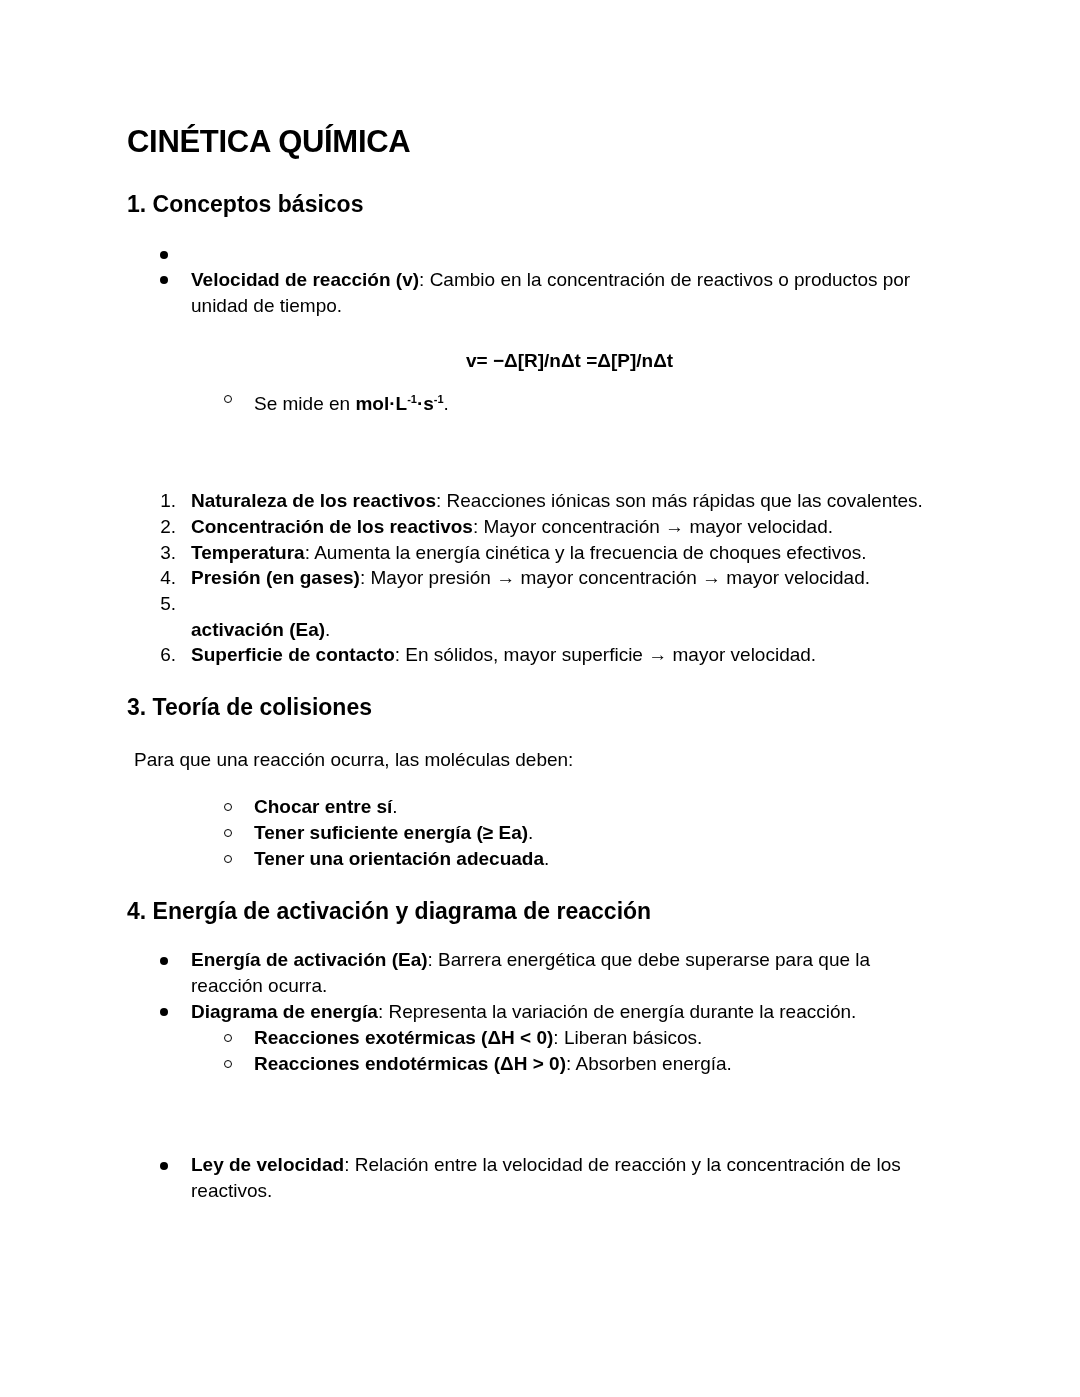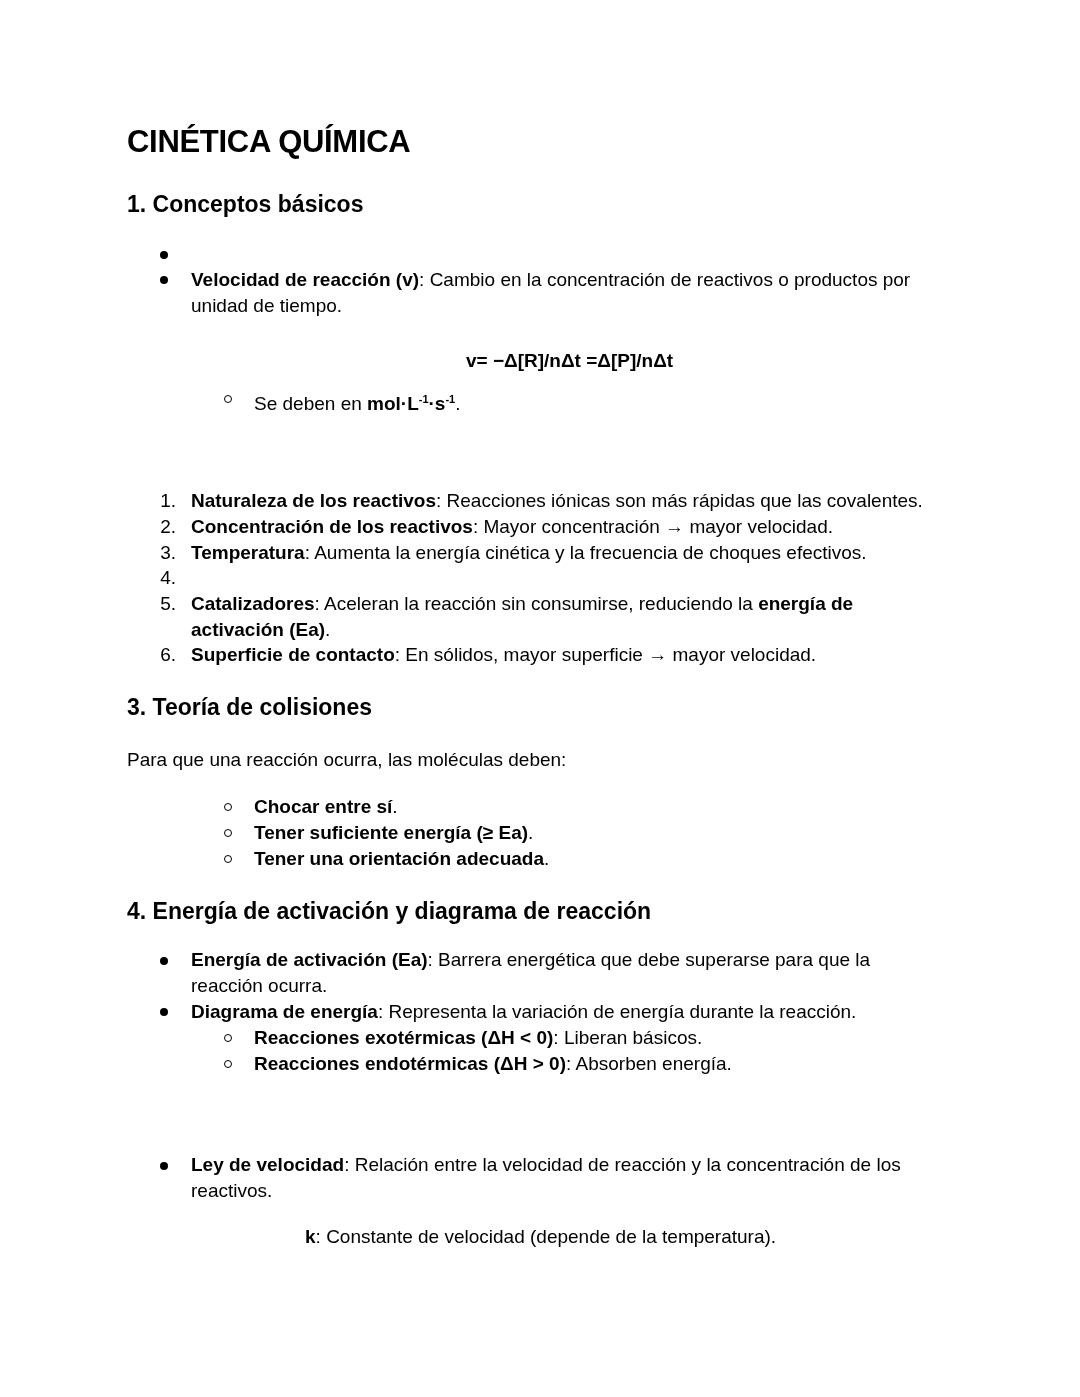--- a/index.html
+++ b/index.html
@@ -46,57 +46,57 @@
   <div class="dot" style="left:160px; top:276px"></div>
   <div class="line" style="left:191px; top:267px">
     <span class="b">Velocidad de reacción (v)</span><span>: Cambio en la concentración de reactivos o productos por</span>
   </div>
   <div class="line" style="left:191px; top:293px">unidad de tiempo.</div>
 
   <div class="line b" style="left:466px; top:348px">v= −Δ[R]/nΔt =Δ[P]/nΔt</div>
 
   <div class="hollow" style="left:224px; top:395px"></div>
   <div class="line" style="left:254px; top:386px">
-    <span>Se deben en </span><span class="b">mol·L</span><sup class="b">-1</sup><span class="b">·s</span><sup class="b">-1</sup><span>.</span>
+    <span>Se mide en </span><span class="b">mol·L</span><sup class="b">-1</sup><span class="b">·s</span><sup class="b">-1</sup><span>.</span>
   </div>
 
 
   <div class="num" style="left:152px; top:488px">1.</div>
   <div class="line" style="left:191px; top:488px">
     <span class="b">Naturaleza de los reactivos</span><span>: Reacciones iónicas son más rápidas que las covalentes.</span>
   </div>
 
   <div class="num" style="left:152px; top:514px">2.</div>
   <div class="line" style="left:191px; top:514px">
     <span class="b">Concentración de los reactivos</span><span>: Mayor concentración → mayor velocidad.</span>
   </div>
 
   <div class="num" style="left:152px; top:540px">3.</div>
   <div class="line" style="left:191px; top:540px">
     <span class="b">Temperatura</span><span>: Aumenta la energía cinética y la frecuencia de choques efectivos.</span>
   </div>
 
   <div class="num" style="left:152px; top:565px">4.</div>
+  <div class="line" style="left:191px; top:565px">
+    <span class="b">Presión (en gases)</span><span>: Mayor presión → mayor concentración → mayor velocidad.</span>
+  </div>
 
   <div class="num" style="left:152px; top:591px">5.</div>
-  <div class="line" style="left:191px; top:591px">
-    <span class="b">Catalizadores</span><span>: Aceleran la reacción sin consumirse, reduciendo la </span><span class="b">energía de</span>
-  </div>
   <div class="line" style="left:191px; top:617px">
     <span class="b">activación (Ea)</span><span>.</span>
   </div>
 
   <div class="num" style="left:152px; top:642px">6.</div>
   <div class="line" style="left:191px; top:642px">
     <span class="b">Superficie de contacto</span><span>: En sólidos, mayor superficie → mayor velocidad.</span>
   </div>
 
   <h2 class="sec" style="top:694px">3. Teoría de colisiones</h2>
 
-  <div class="line" style="left:127px; top:747px">Para que una reacción ocurra, las moléculas deben:</div>
+  <div class="line" style="left:134px; top:747px">Para que una reacción ocurra, las moléculas deben:</div>
 
   <div class="hollow" style="left:224px; top:803px"></div>
   <div class="line" style="left:254px; top:794px">
     <span class="b">Chocar entre sí</span><span>.</span>
   </div>
   <div class="hollow" style="left:224px; top:829px"></div>
   <div class="line" style="left:254px; top:820px">
     <span class="b">Tener suficiente energía (≥ Ea)</span><span>.</span>
   </div>
   <div class="hollow" style="left:224px; top:855px"></div>
@@ -126,17 +126,14 @@
     <span class="b">Reacciones endotérmicas (ΔH &gt; 0)</span><span>: Absorben energía.</span>
   </div>
 
 
   <div class="dot" style="left:160px; top:1162px"></div>
   <div class="line" style="left:191px; top:1152px">
     <span class="b">Ley de velocidad</span><span>: Relación entre la velocidad de reacción y la concentración de los</span>
   </div>
   <div class="line" style="left:191px; top:1178px">reactivos.</div>
 
-  <div class="line" style="left:305px; top:1224px">
-    <span class="b">k</span><span>: Constante de velocidad (depende de la temperatura).</span>
-  </div>
 
 </div>
 
 </body></html>

